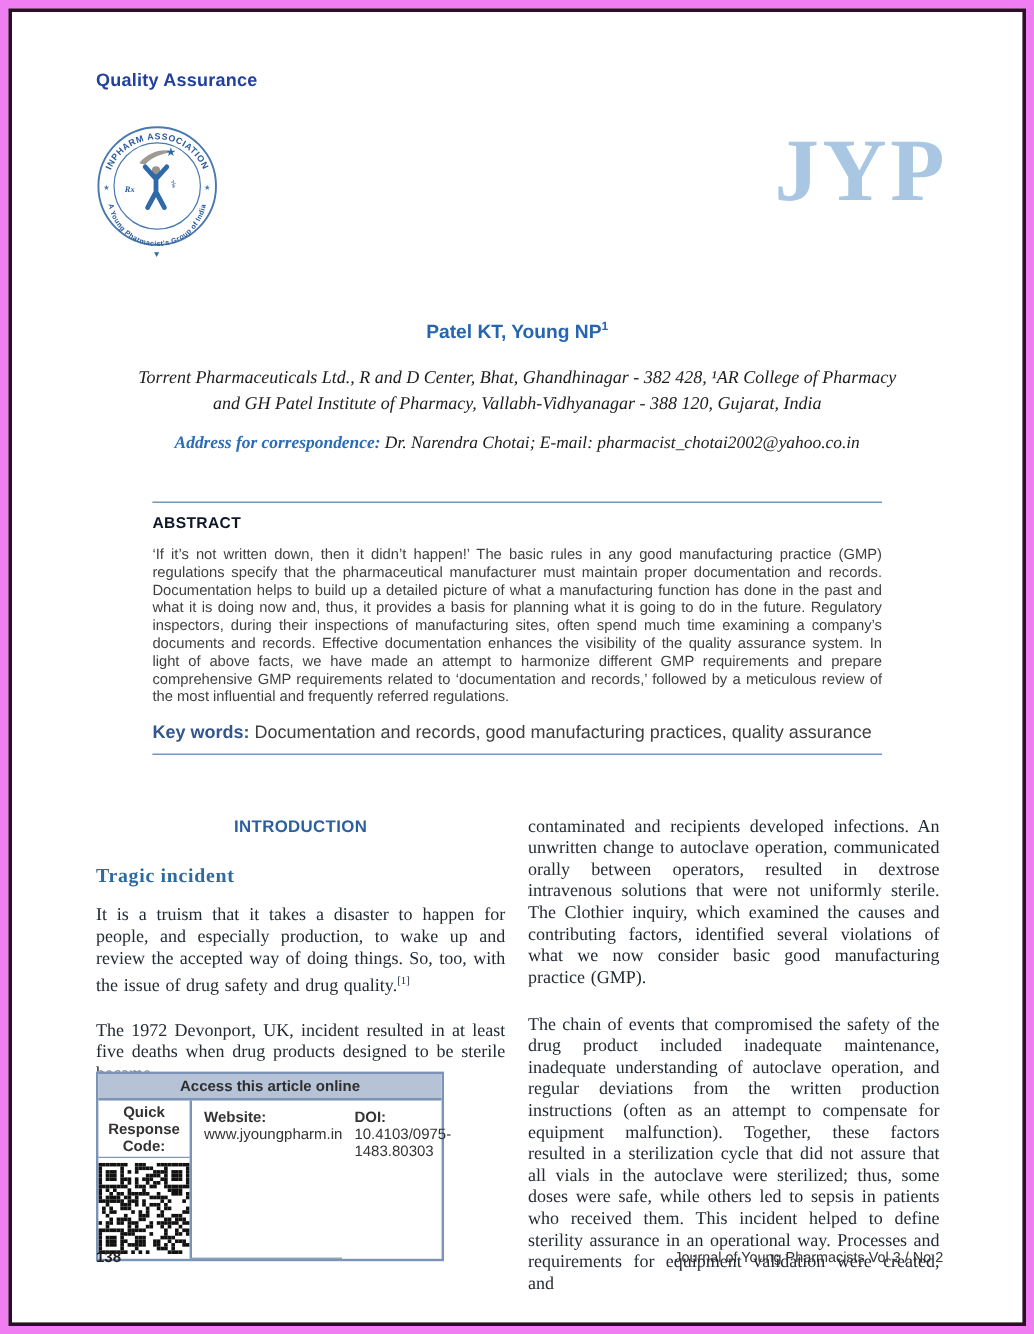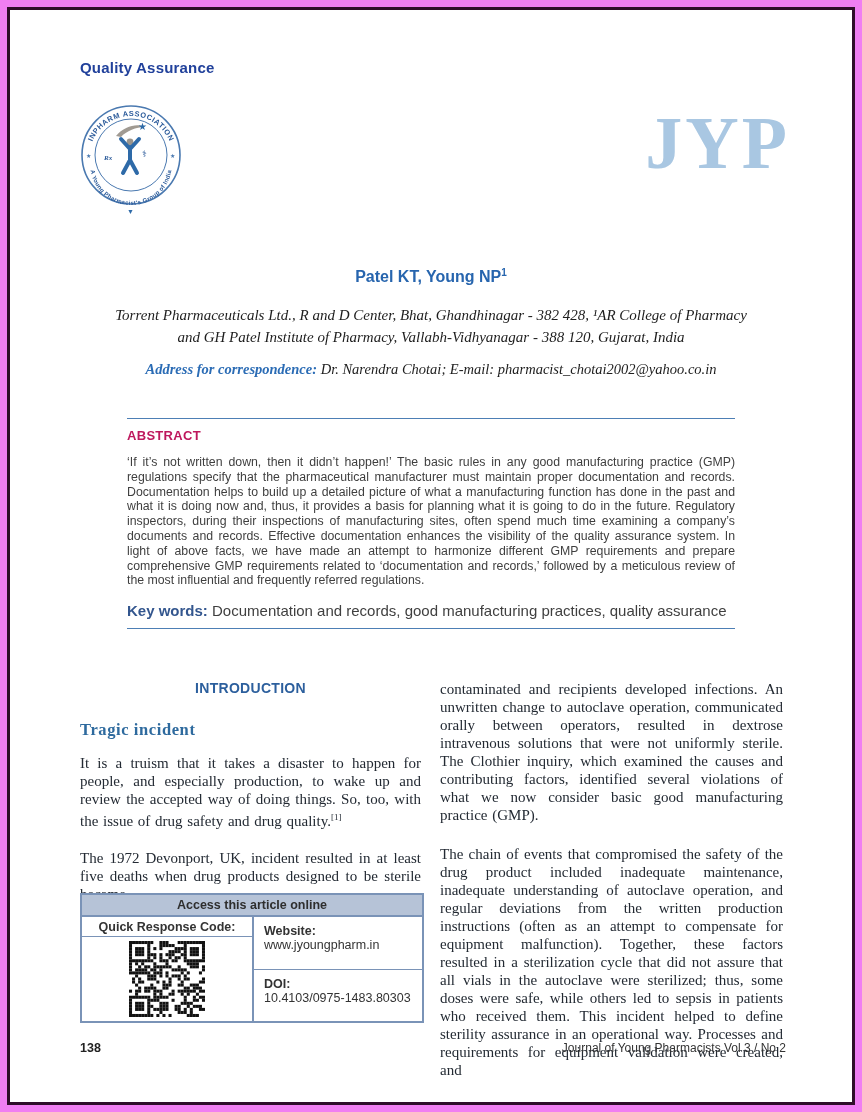--- a/index.html
+++ b/index.html
@@ -50,21 +50,21 @@
     text-align:center; font-style:italic; font-size:14.5px;
     font-family:"Liberation Serif", "DejaVu Serif", serif; color:#1d1d1d;
   }
   .correspondence .corr-label { font-weight:bold; color:#2b6cb5; }
   
   .abstract {
     position:absolute; left:117px; top:408px; width:608px;
     border-top:1px solid #4d7fb5; border-bottom:1px solid #4d7fb5;
     padding:9px 0 9px 0;
   }
-  .abstract-heading { font-size:13px; font-weight:bold; color:#be185d; letter-spacing:0.3px; }
+  .abstract-heading { font-size:13px; font-weight:bold; color:#0f172a; letter-spacing:0.3px; }
   .abstract-body {
     margin-top:12px; font-size:12.3px; line-height:14.8px;
     color:#3f3f3f; text-align:justify;
   }
   .keywords { margin-top:14px; font-size:15px; color:#3f3f3f; }
   .keywords .kw-label { font-weight:bold; color:#33568e; }
   
   .serifbody { font-family:"Liberation Serif", "DejaVu Serif", serif; color:#232a33; }
   .col-left  { position:absolute; left:70px;  top:670px; width:341px; }
   .col-right { position:absolute; left:430px; top:670px; width:343px; }
@@ -75,36 +75,36 @@
     margin-top:24px; font-size:16.5px; font-weight:bold; color:#2e6a9e;
     font-family:"Liberation Serif", "DejaVu Serif", serif; letter-spacing:0.6px;
   }
   .para { font-size:15px; line-height:18px; text-align:justify; word-spacing:1px; }
   .col-left  .para1 { margin-top:14px; }
   .col-left  .para2 { margin-top:19px; }
   .col-right .para2 { margin-top:21px; }
   .para sup { font-size:9px; }
   
   .access-box {
-    position:absolute; left:70px; top:883px; width:344px;
+    position:absolute; left:70px; top:883px; width:290px;
     border:2px solid #7a93b7; background:#ffffff;
     font-size:12.5px; color:#333333;
   }
   .ab-header {
     background:#b6c3d7; border-bottom:2px solid #7a93b7;
     text-align:center; font-weight:bold; padding:3px 0; color:#2e2e2e;
   }
   .ab-body { display:flex; }
   .ab-left { width:172px; border-right:2px solid #7a93b7; }
   .ab-qr-label {
     text-align:center; font-weight:bold; padding:3px 0 2px 0;
     border-bottom:1.5px solid #7a93b7;
   }
   .ab-qr-area { height:84px; display:flex; align-items:center; justify-content:center; }
-  .ab-right { flex:1; display:flex; flex-direction:column;border-radius:31px; }
+  .ab-right { flex:1; display:flex; flex-direction:row;border-radius:31px; }
   .ab-cell { flex:1; padding:7px 0 6px 10px; }
   .ab-cell.website { border-bottom:1.5px solid #7a93b7; }
   .ab-cell .lbl { font-weight:bold; display:block; }
   
   .page-number { position:absolute; left:70px; top:1031px; font-size:12.5px; font-weight:bold; color:#222; }
   .footer-right { position:absolute; right:66px; top:1031px; font-size:12px; color:#333; }
 </style>
 </head>
 <body>
 

